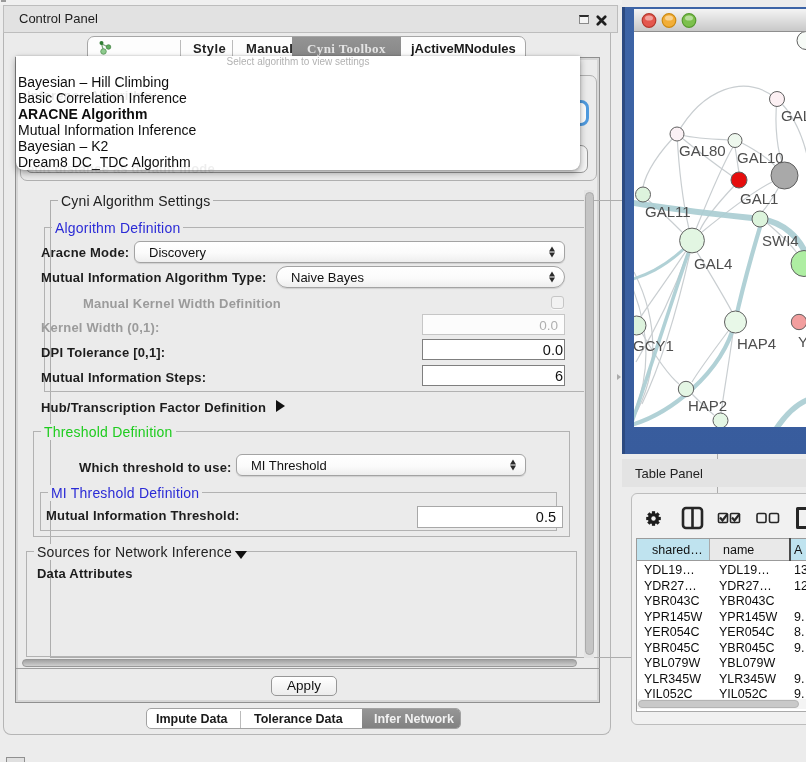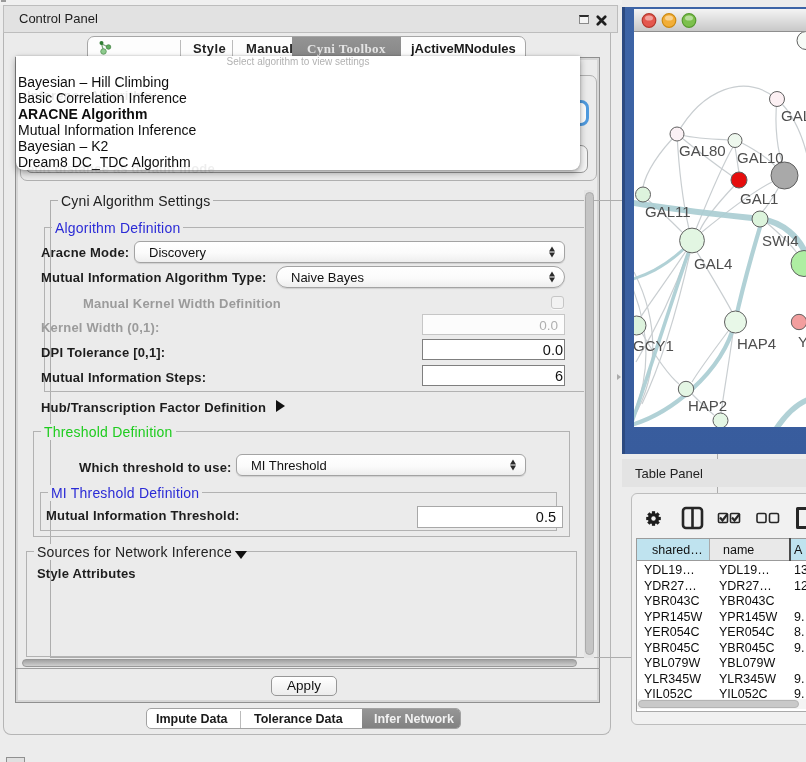--- a/index.html
+++ b/index.html
@@ -139,21 +139,21 @@
 
 <div class="lbl" style="left:46px; top:508px;">Mutual Information Threshold:</div>
 <div class="tfield" style="left:417px; top:506px; width:146px; height:22px; line-height:21px; border-color:#a8a8a8; padding-right:6px;">0.5</div>
 
 <div class="tbox" style="left:26px; top:551px; width:551px; height:106px;">
   <span>Sources for Network Inference</span>
     </div>
 <div class="abs" style="left:235px; top:551px; width:0; height:0; border-left:6.5px solid transparent;
   border-right:6.5px solid transparent; border-top:8px solid #111;"></div>
 
-<div class="lbl" style="left:37px; top:566px;">Style Attributes</div>
+<div class="lbl" style="left:37px; top:566px;">Data Attributes</div>
 
 
 <div class="abs" style="left:22px; top:659px; width:555px; height:8px;
   background:linear-gradient(180deg,#a2a2a2,#cfcfcf); border:1px solid #999; border-radius:4px;"></div>
 <div class="abs" style="left:16px; top:668px; width:584px; height:1px; background:#9e9e9e;"></div>
 
 <div class="abs" style="left:584px; top:190px; width:10px; height:468px; background:#e4e4e4;"></div>
 <div class="abs" style="left:584.5px; top:192px; width:9.5px; height:463px; background:#c4c4c4;
   border:1px solid #aaa; border-radius:5px;"></div>
 

